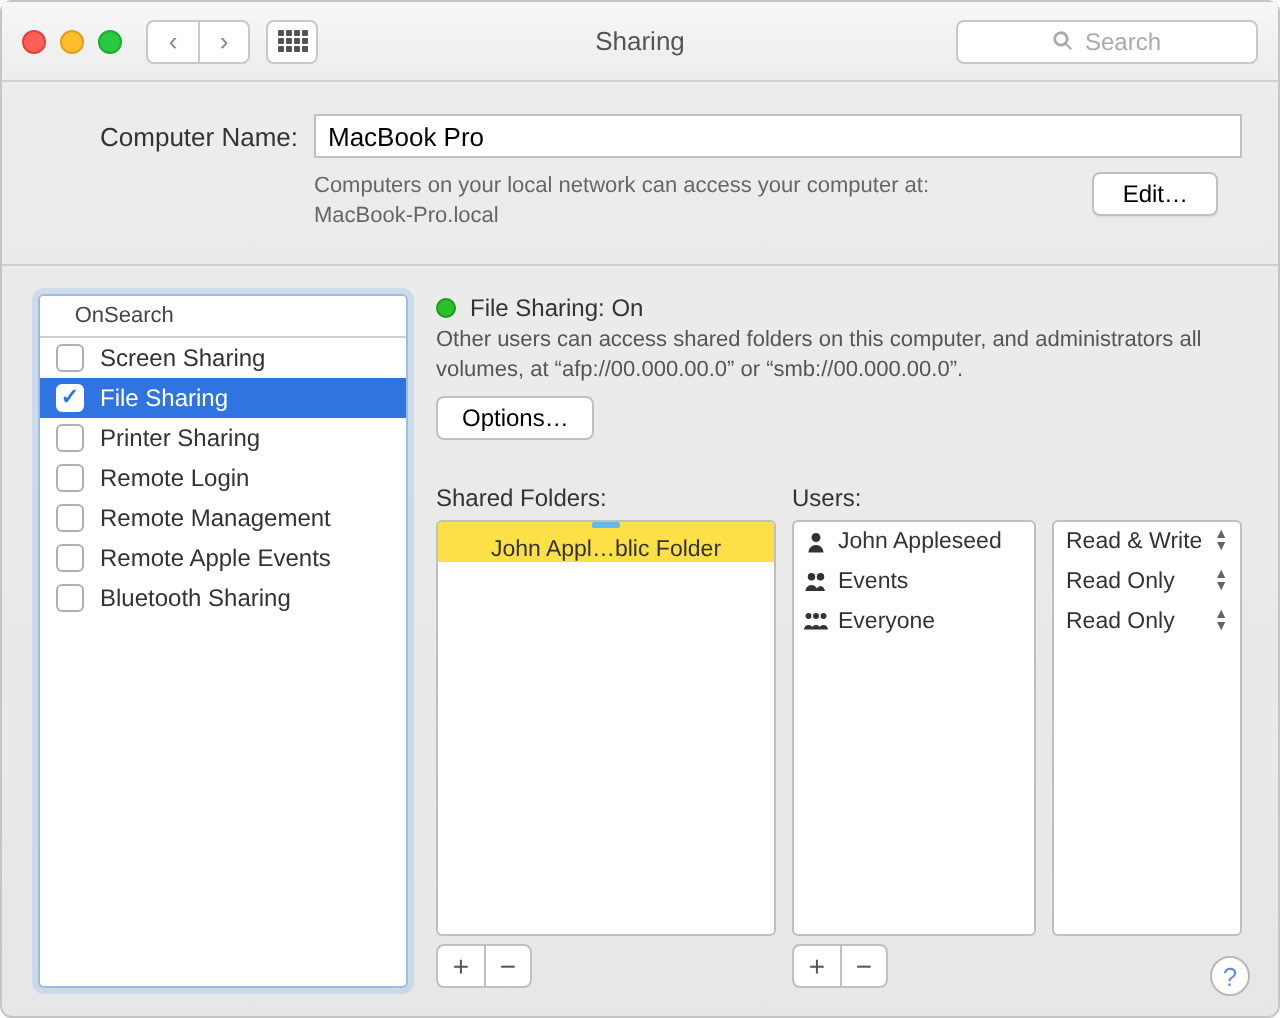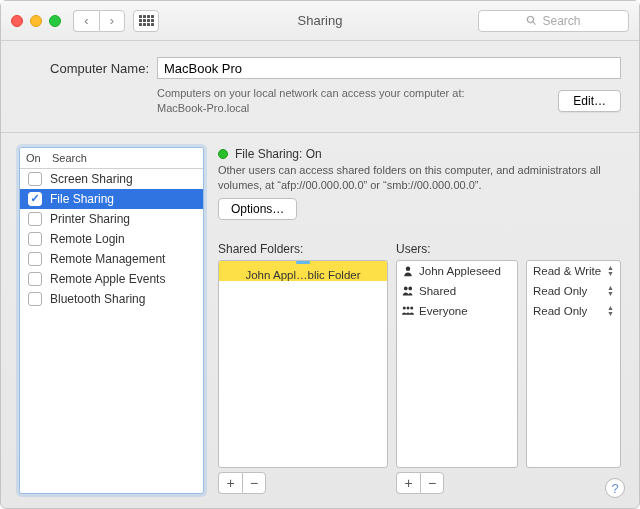--- a/index.html
+++ b/index.html
@@ -55,36 +55,36 @@
     border-radius:4px;display:flex;align-items:center;justify-content:center;gap:5px;color:#aaa;
   }
   .search svg{width:11px;height:11px;fill:#aaa;}
   .content{flex:1;padding:12px 18px 14px;display:flex;flex-direction:column;position:relative;}
   .namerow{display:flex;align-items:center;gap:8px;margin:4px 0 4px 20px;}
   .namerow .lbl{font-size:13px;color:#333;width:110px;text-align:right;}
   .name-input{
     flex:1;height:22px;background:#fff;border:1px solid #c0c0c0;border-radius:0;
     padding:0 6px;font-size:13px;
   }
-  .subrow{display:flex;align-items:center;margin:3px 0 10px 138px;}
+  .subrow{display:flex;align-items:flex-start;margin:3px 12px 10px 138px;}
   .subtext{font-size:11px;color:#666;line-height:1.35;flex:1;}
   .edit-btn{
     height:22px;padding:0 14px;background:#fff;border:1px solid #c0c0c0;
     border-radius:4px;font-size:12px;box-shadow:0 1px 0 rgba(0,0,0,.05);
     margin-left:10px;
   }
   .divider{height:1px;background:#cfcfcf;margin:6px -18px 14px;}
   .main{display:flex;gap:14px;flex:1;}
   .services{
     width:185px;border:1px solid #9abde4;border-radius:3px;background:#fff;
     box-shadow:0 0 0 3px rgba(120,170,230,.25);
     overflow:hidden;
   }
   .services-head{display:flex;font-size:11px;color:#444;border-bottom:1px solid #d0d0d0;padding:4px 6px 4px 6px;background:#fff;}
-  .services-head .c1{width:26px;}
+  .services-head .c1{width:26px;text-align:right;}
   .srow{display:flex;align-items:center;height:20px;padding:0 4px;}
   .srow .chk{
     width:14px;height:14px;border:1px solid #b0b0b0;border-radius:3px;background:#fff;
     margin:0 8px 0 4px;display:flex;align-items:center;justify-content:center;font-size:11px;
   }
   .srow.sel{background:#2f74e0;color:#fff;}
   .srow.sel .chk{background:#fff;border-color:#fff;color:#2f74e0;}
   .srow.sel .chk::after{content:"✓";font-weight:bold;}
   .right{flex:1;display:flex;flex-direction:column;}
   .status-line{display:flex;align-items:center;gap:7px;font-size:12px;margin-bottom:2px;}
@@ -257,21 +257,21 @@
                     </svg>
                   </span>
                   <span>John Appleseed</span>
                 </div>
                 <div class="lrow">
                   <span class="user-icon">
                     <svg viewBox="0 0 16 16">
                       <path d="M5 7a2.5 2.5 0 100-5 2.5 2.5 0 000 5zm6 0a2.5 2.5 0 100-5 2.5 2.5 0 000 5zM1 14c0-2 1.8-4 4-4s4 2 4 4H1zm7 0c.3-1.8 1.5-3.3 3-3.3s2.7 1.5 3 3.3H8z"></path>
                     </svg>
                   </span>
-                  <span>Shared</span>
+                  <span>Events</span>
                 </div>
                 <div class="lrow">
                   <span class="user-icon">
                     <svg viewBox="0 0 16 16">
                       <path d="M3 6a2 2 0 100-4 2 2 0 000 4zm5 0a2 2 0 100-4 2 2 0 000 4zm5 0a2 2 0 100-4 2 2 0 000 4zM0 13c0-1.7 1.3-3 3-3s3 1.3 3 3H0zm5 0c0-1.7 1.3-3 3-3s3 1.3 3 3H5zm5 0c0-1.7 1.3-3 3-3s3 1.3 3 3h-6z"></path>
                     </svg>
                   </span>
                   <span>Everyone</span>
                 </div>
               </div>

